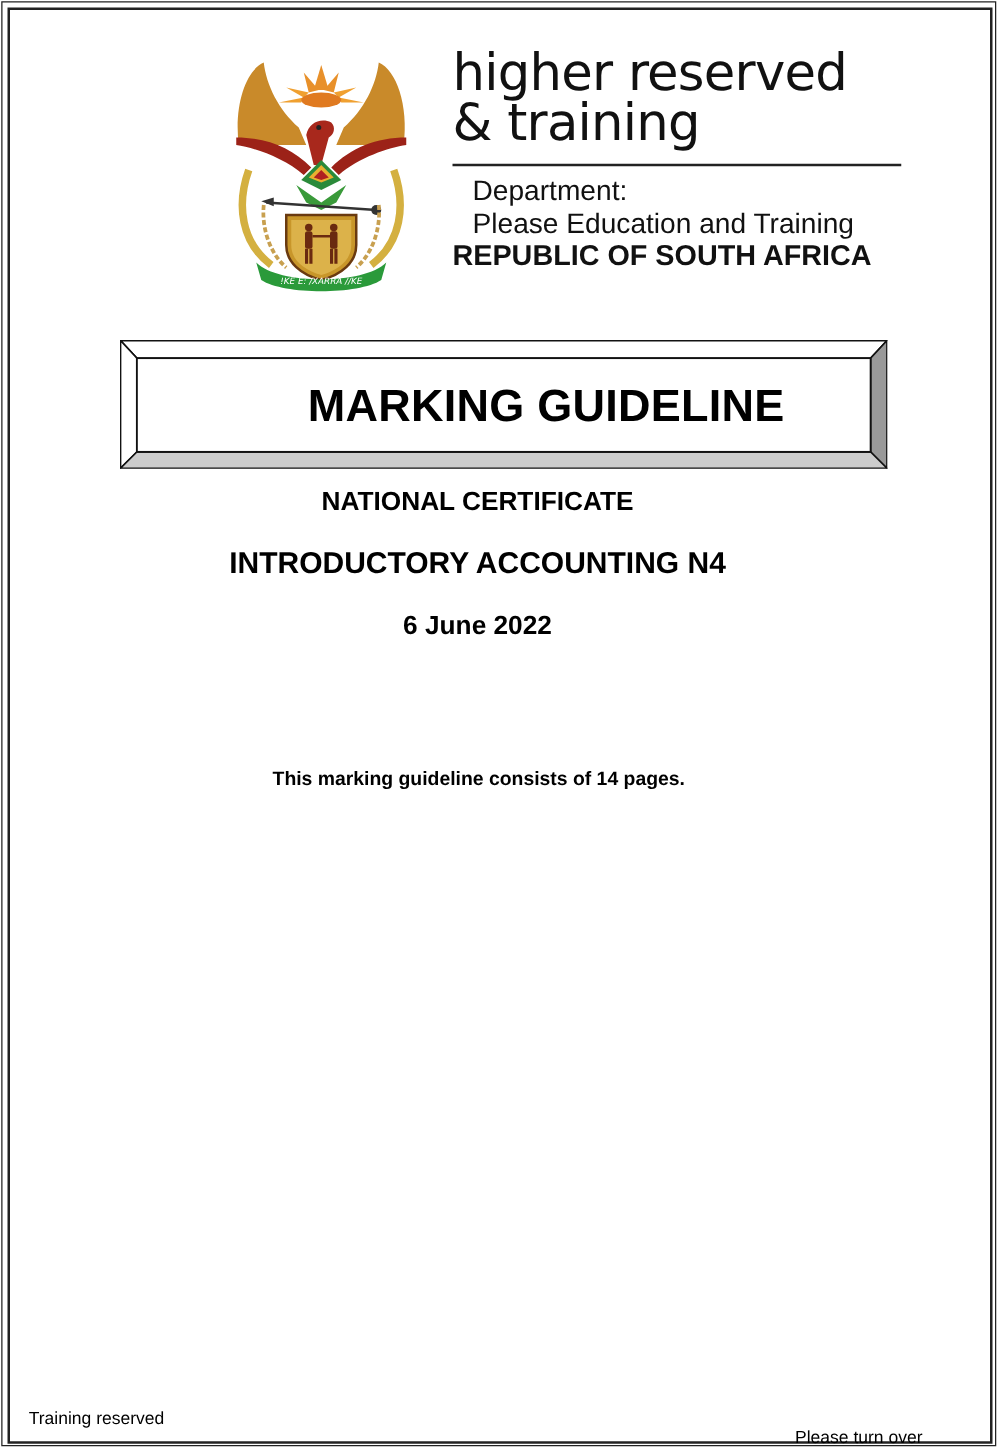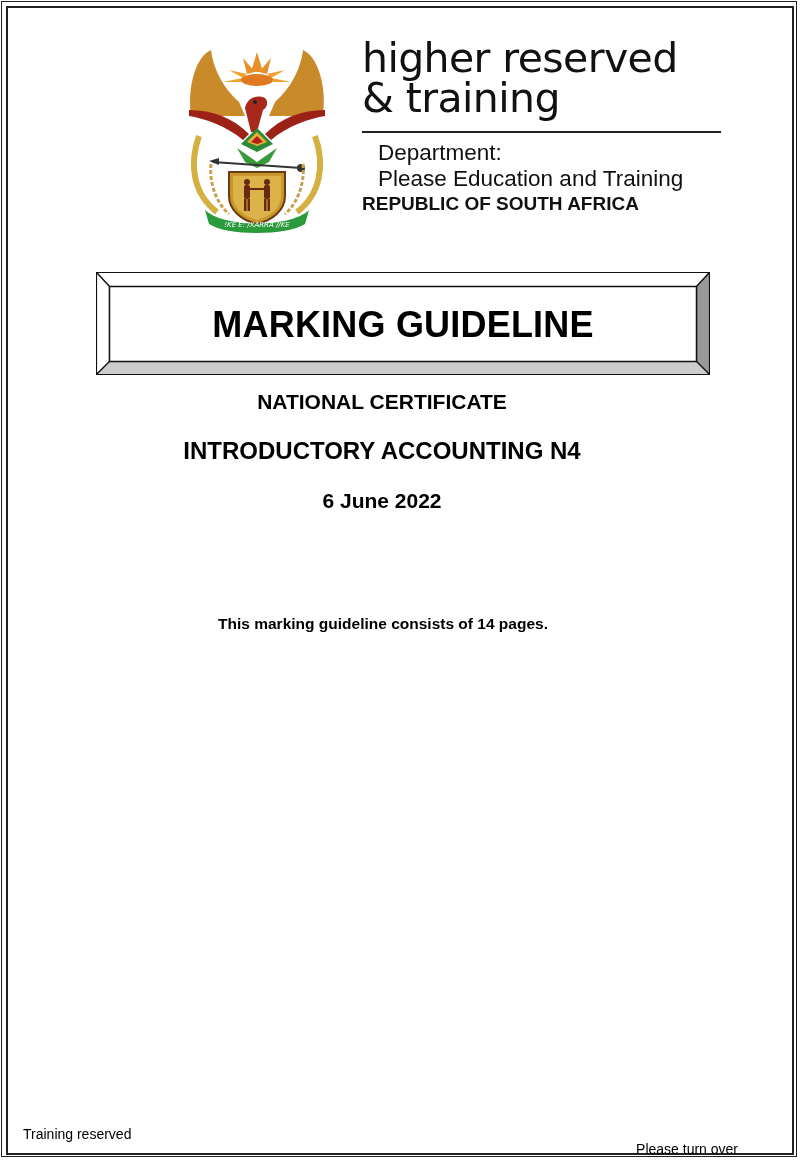--- a/index.html
+++ b/index.html
@@ -11,25 +11,25 @@
     .crest { position: absolute; left: 183px; top: 44px; width: 148px; height: 190px; }
 
     .logo-text { position: absolute; left: 362px; top: 34px; width: 360px; }
     .logo-line1, .logo-line2 { position: absolute; left: 0; font-family: "DejaVu Sans", sans-serif; font-size: 41px; line-height: 41px; letter-spacing: -0.6px; white-space: nowrap; color: #111; }
     .logo-line1 { top: 4px; }
     .logo-line2 { top: 44px; }
     .logo-rule { position: absolute; left: 0; top: 97px; width: 359px; height: 2px; background: #222; }
     .dept-label, .dept-name { position: absolute; left: 0; font-family: "Liberation Sans", sans-serif; font-size: 22.5px; line-height: 24px; white-space: nowrap; color: #111; margin-left: 16px; }
     .dept-label { top: 107px; }
     .dept-name { top: 133px; }
-    .dept-country { position: absolute; left: 0; top: 158px; font-family: "Liberation Sans", sans-serif; font-weight: bold; font-size: 19px; line-height: 24px; white-space: nowrap; color: #111; }
+    .dept-country { position: absolute; left: 0; top: 158px; font-family: "Liberation Sans", sans-serif; font-weight: bold; font-size: 23px; line-height: 24px; white-space: nowrap; color: #111; }
 
     .bevel-box { position: absolute; left: 96px; top: 272px; width: 614px; height: 103px; }
     .bevel-box svg { position: absolute; left: 0; top: 0; }
-    .bevel-title { position: absolute; left: 13px; top: 15px; width: 588px; height: 75px; display: flex; align-items: center; justify-content: center; font-weight: bold; font-size: 36px; letter-spacing: 0.2px; }
+    .bevel-title { position: absolute; left: 13px; top: 15px; width: 588px; height: 75px; display: flex; align-items: center; justify-content: center; font-weight: bold; font-size: 36px; letter-spacing: 0.2px; padding-left: 34px; }
 
     .heading { position: absolute; left: 0; width: 800px; text-align: center; font-weight: bold; white-space: nowrap; }
     .h-national { top: 390px; font-size: 21px; left: -18px; }
     .h-subject { top: 437px; font-size: 24px; left: -18px; }
     .h-date { top: 489px; font-size: 21px; left: -18px; }
     .h-pages { top: 615px; font-size: 15.5px; left: -17px; }
 
     .footer-left { position: absolute; left: 23px; top: 1126px; font-size: 14px; }
     .footer-right { position: absolute; right: 62px; top: 1126px; font-size: 14px; margin-top: 15px; }
   </style>

